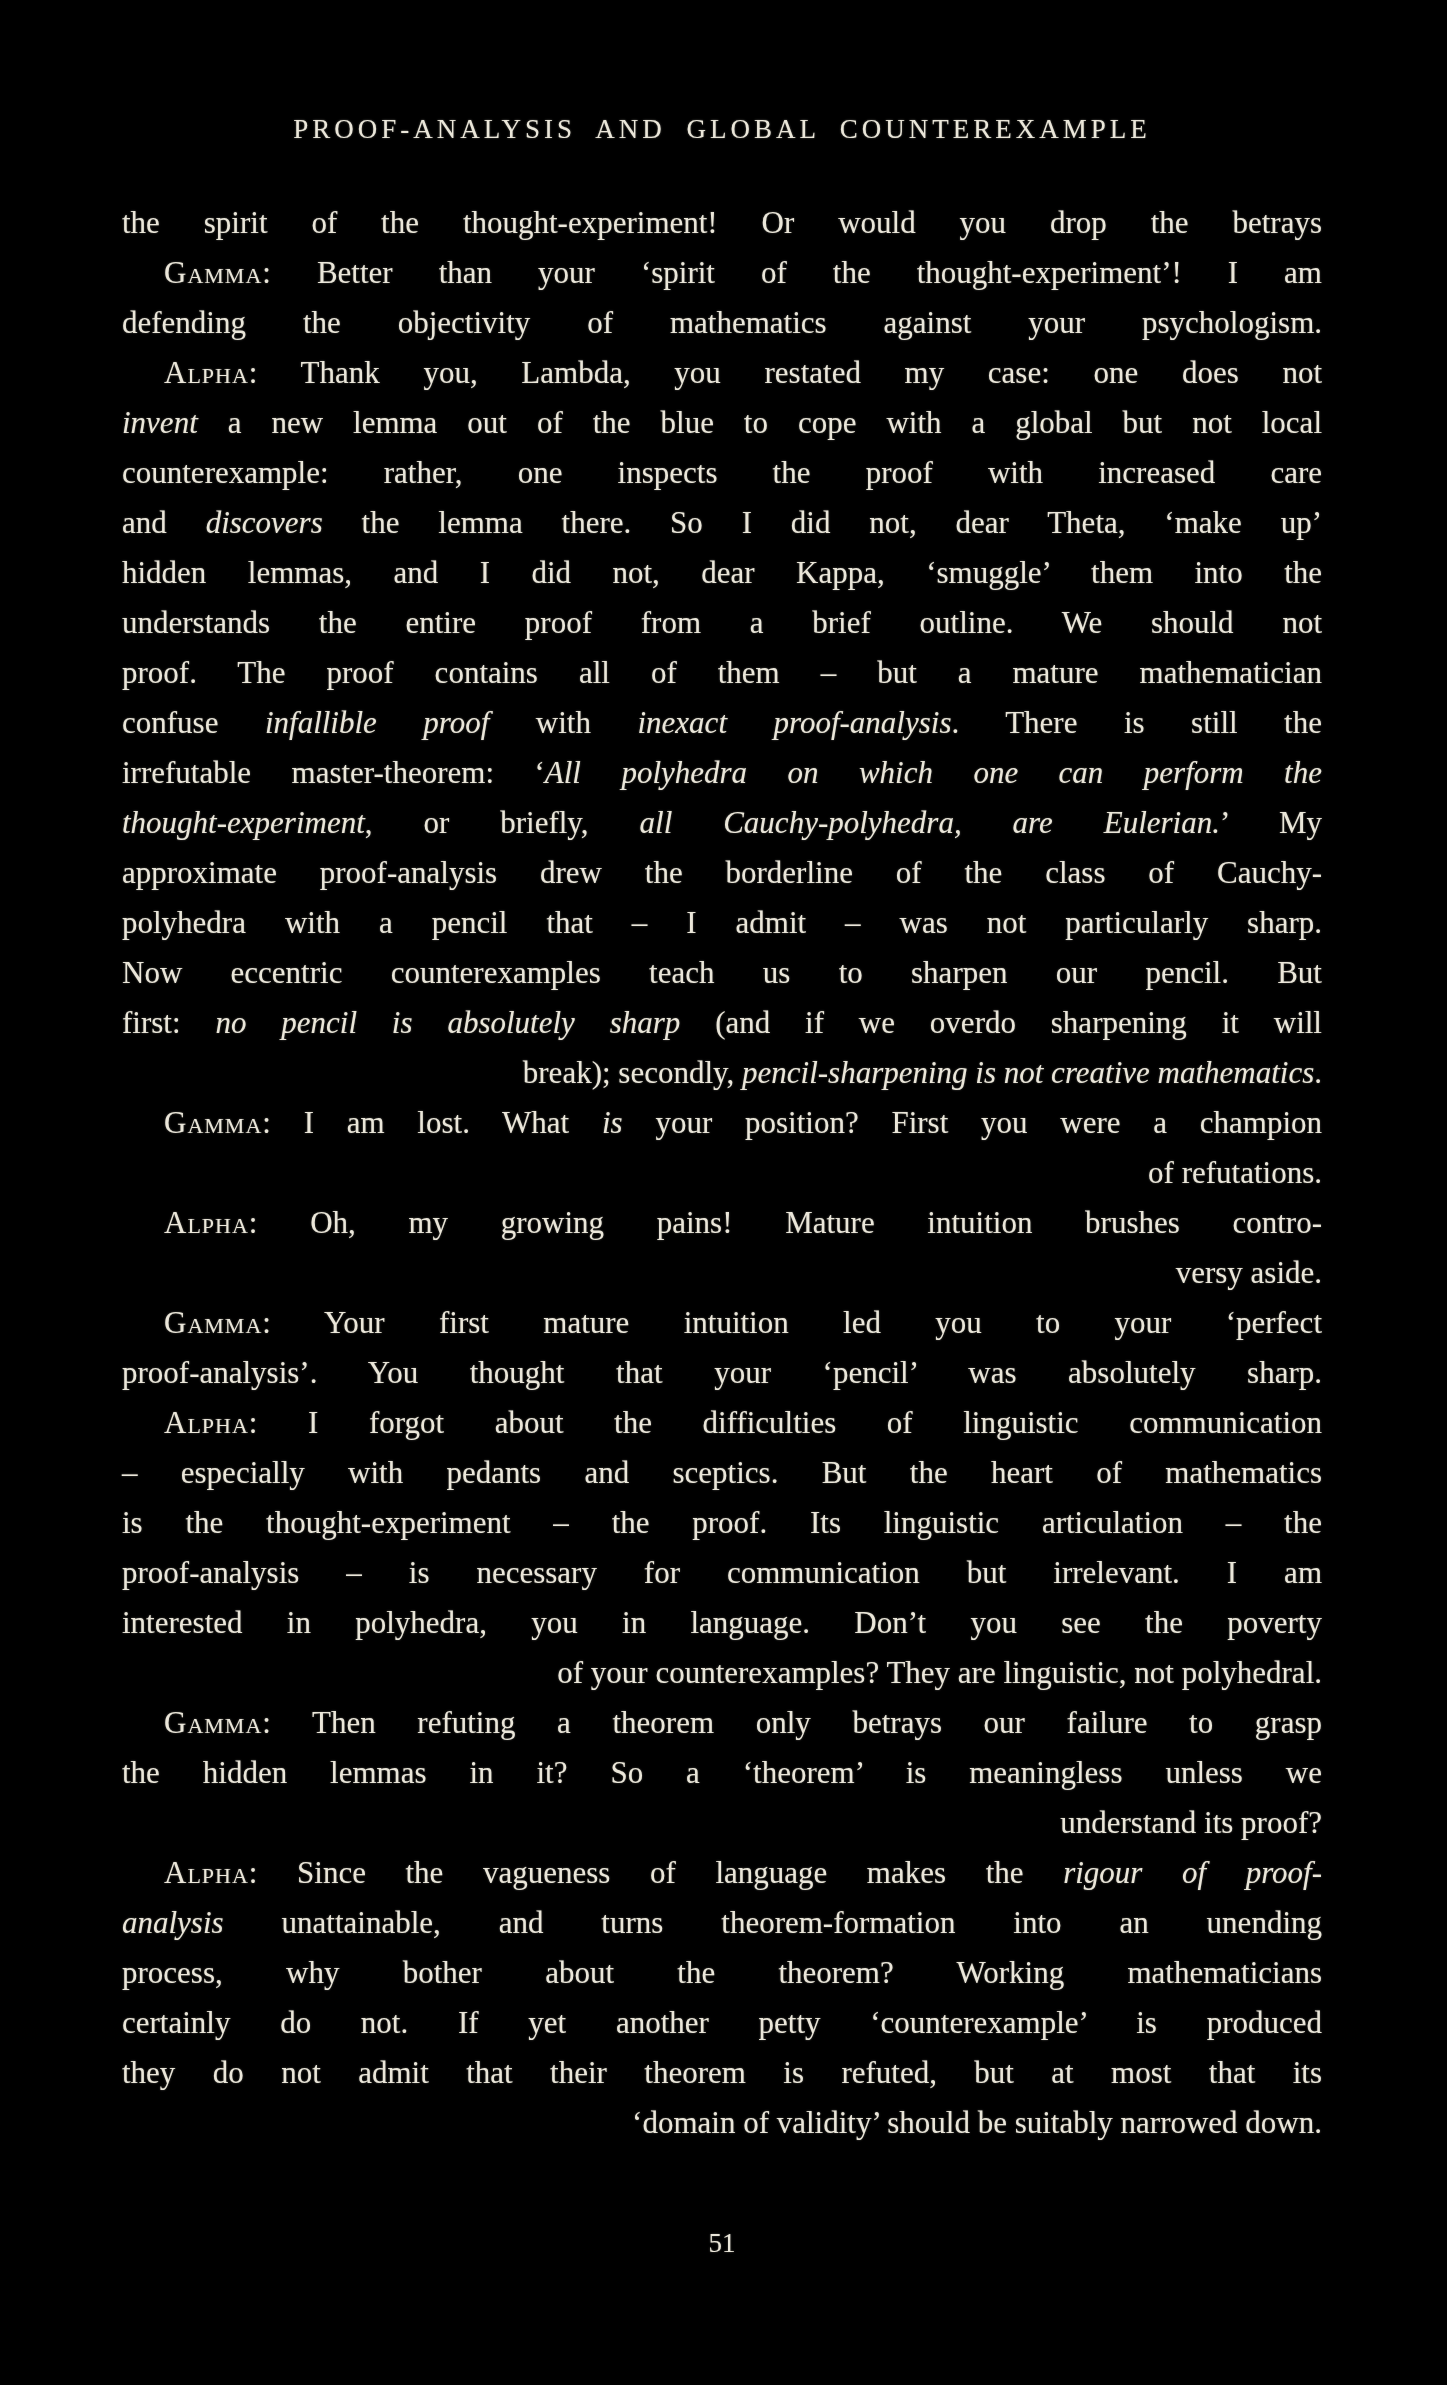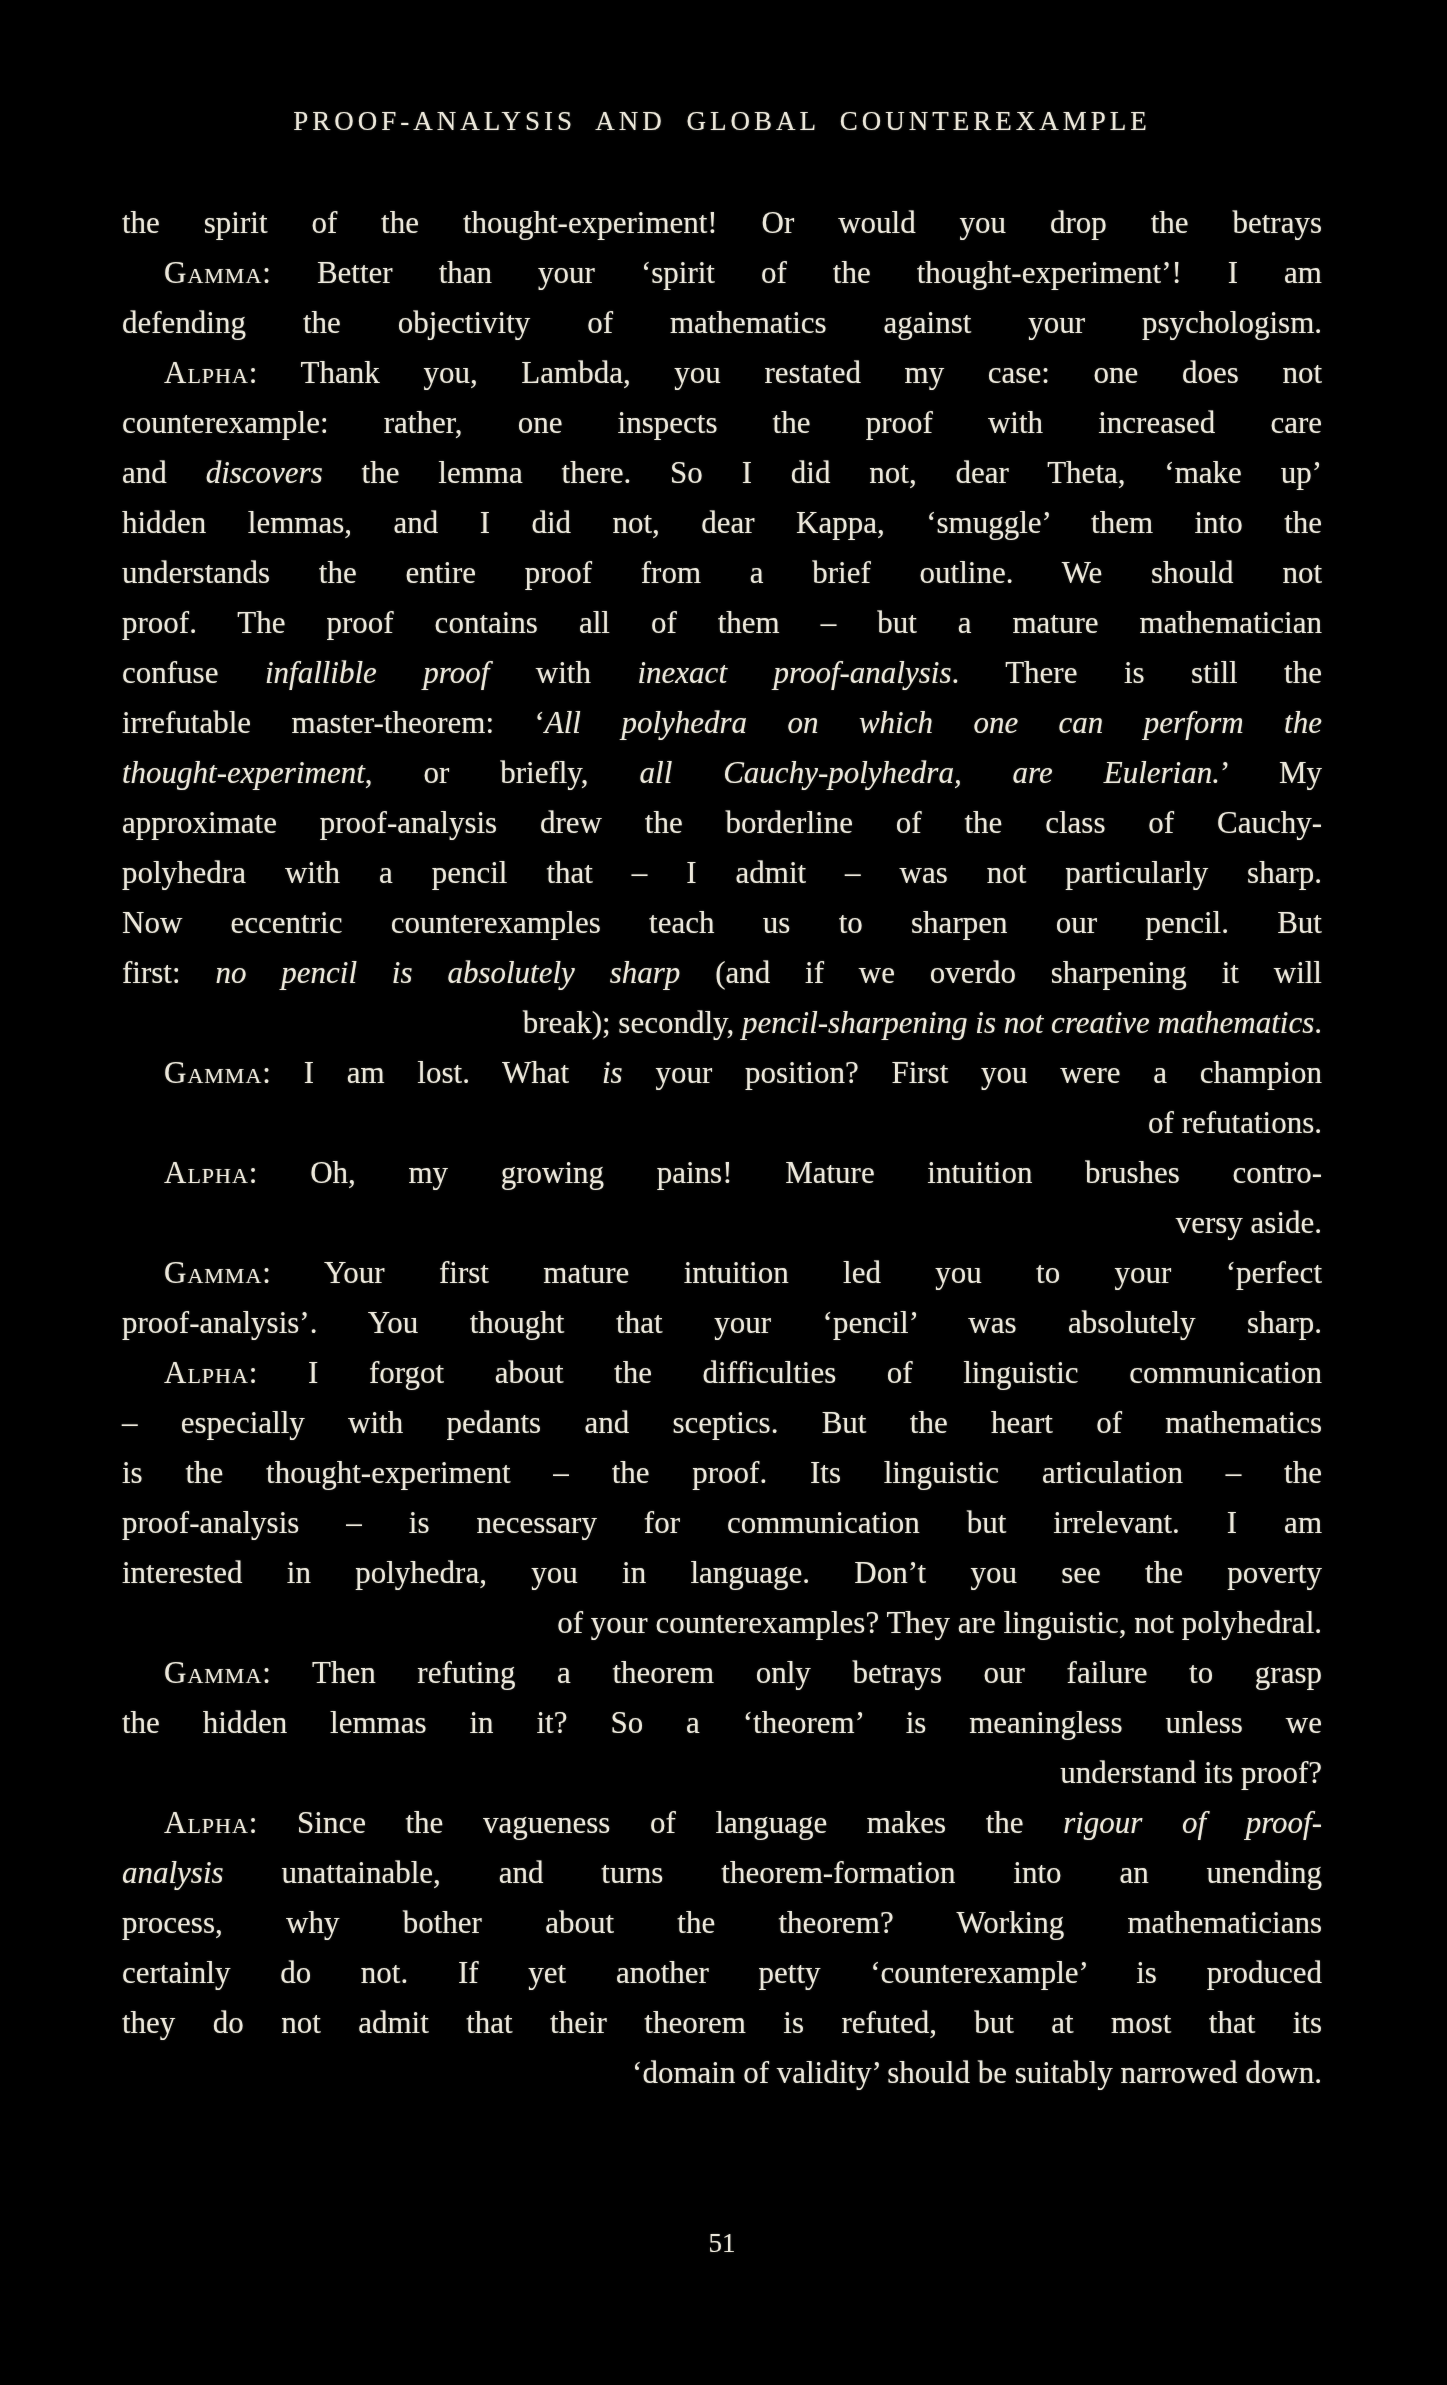--- a/index.html
+++ b/index.html
@@ -16,21 +16,21 @@
     width: 1447px;
     height: 2385px;
     background: var(--paper);
     overflow: hidden;
     font-family: "Liberation Serif", "DejaVu Serif", serif;
     color: var(--ink);
   }
   .running-head {
     position: absolute;
     left: 122px;
-    top: 106px;
+    top: 114px;
     width: 1200px;
     text-align: center;
     font-size: 27px;
     letter-spacing: 4px;
     word-spacing: 10px;
     font-weight: normal;
     text-shadow: 0 0 2px rgba(234,230,217,0.45);
     white-space: nowrap;
   }
   .text-block {
@@ -71,20 +71,21 @@
 <body>
 
 <div class="page">
   <div class="running-head">PROOF-ANALYSIS AND GLOBAL COUNTEREXAMPLE</div>
 
   <div class="text-block" id="text-block">
       <div class="line j">the spirit of the thought-experiment! Or would you drop the betrays</div>
       <div class="line j ind"><span class="sc">Gamma</span>: Better than your ‘spirit of the thought-experiment’! I am</div>
       <div class="line j">defending the objectivity of mathematics against your psychologism.</div>
       <div class="line j ind"><span class="sc">Alpha</span>: Thank you, Lambda, you restated my case: one does not</div>
+      <div class="line j"><i>invent</i> a new lemma out of the blue to cope with a global but not local</div>
       <div class="line j">counterexample: rather, one inspects the proof with increased care</div>
       <div class="line j">and <i>discovers</i> the lemma there. So I did not, dear Theta, ‘make up’</div>
       <div class="line j">hidden lemmas, and I did not, dear Kappa, ‘smuggle’ them into the</div>
       <div class="line j">understands the entire proof from a brief outline. We should not</div>
       <div class="line j">proof. The proof contains all of them – but a mature mathematician</div>
       <div class="line j">confuse <i>infallible proof</i> with <i>inexact proof-analysis</i>. There is still the</div>
       <div class="line j">irrefutable master-theorem: ‘<i>All polyhedra on which one can perform the</i></div>
       <div class="line j"><i>thought-experiment</i>, or briefly, <i>all Cauchy-polyhedra, are Eulerian.</i>’ My</div>
       <div class="line j">approximate proof-analysis drew the borderline of the class of Cauchy-</div>
       <div class="line j">polyhedra with a pencil that – I admit – was not particularly sharp.</div>

